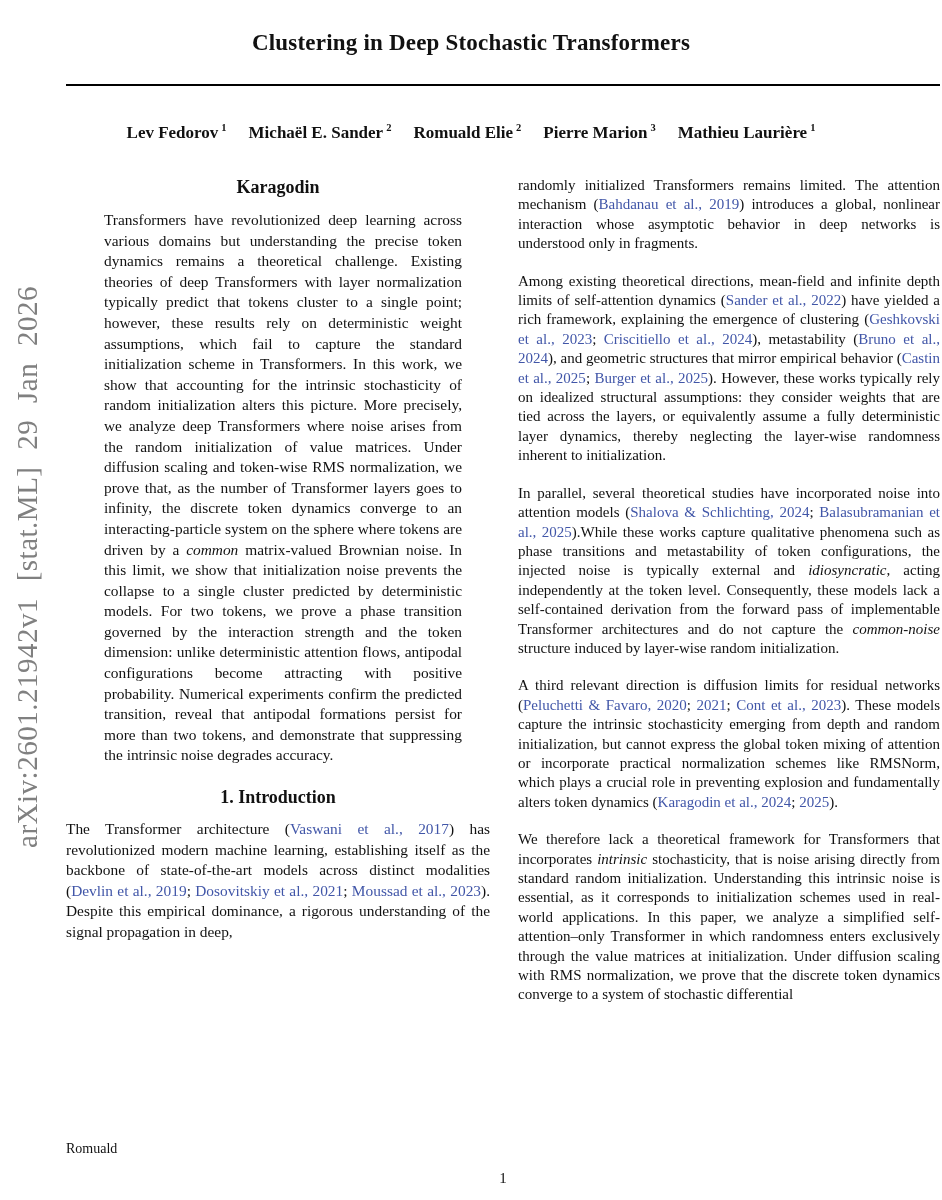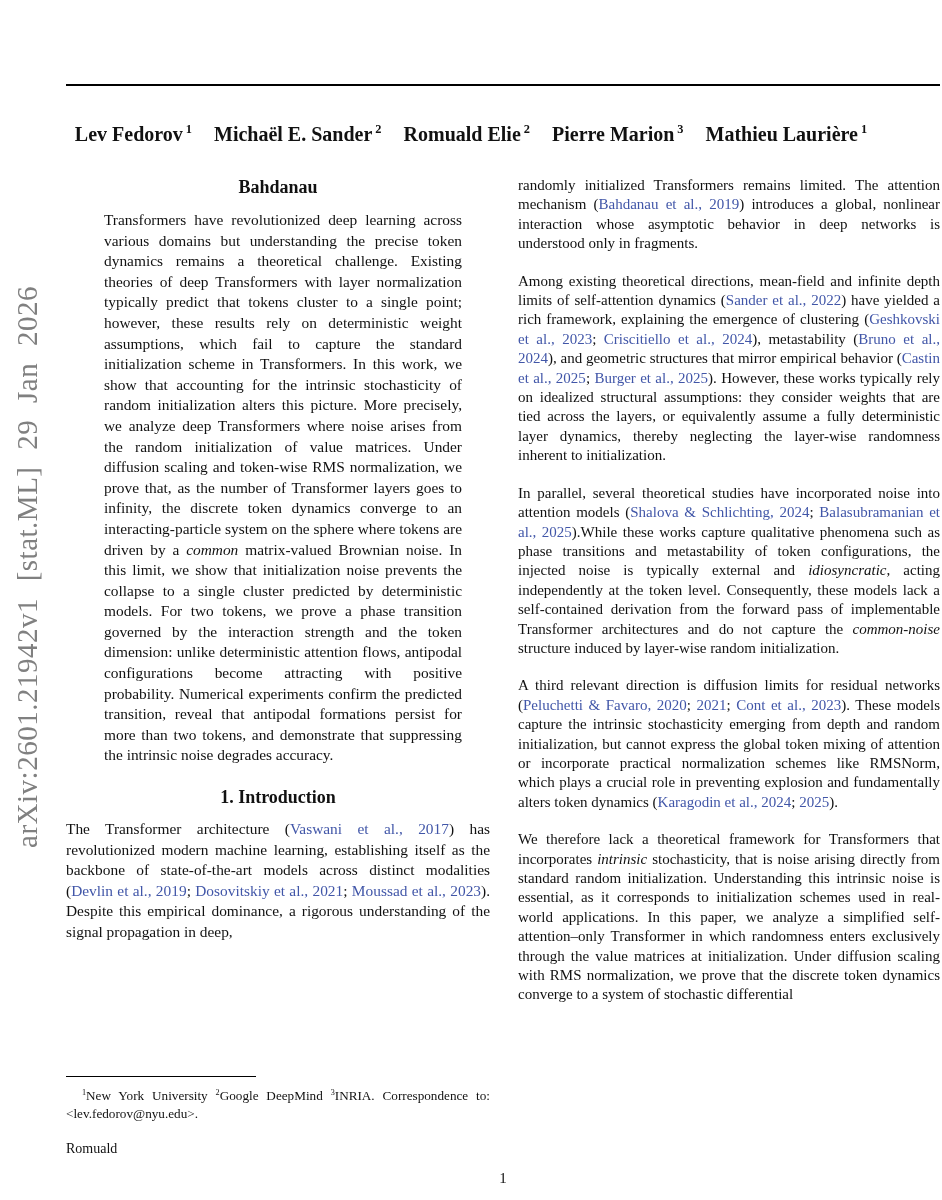--- a/index.html
+++ b/index.html
@@ -21,21 +21,21 @@
   }
   .paper-title{
     position:absolute;top:30px;left:0;width:100%;
     text-align:center;font-size:23px;font-weight:bold;letter-spacing:.2px;
   }
   .title-rule{
     position:absolute;top:84px;left:66px;width:874px;height:2px;background:#000;
   }
   .authors-line{
     position:absolute;top:122px;left:0;width:100%;
-    text-align:center;font-size:20px;font-weight:bold;
+    text-align:center;font-size:17px;font-weight:bold;
   }
   .author{margin:0 11px;white-space:nowrap}
   .author sup{font-size:62%;font-weight:bold;margin-left:3px}
   .col{position:absolute;top:176px;text-align:justify}
   .col-left{left:66px;width:424px;font-size:15.4px;line-height:20.6px}
   .col-right{left:518px;width:422px;font-size:15px;line-height:19.4px}
   .abstract-heading{
     text-align:center;font-weight:bold;font-size:18px;line-height:22px;margin-bottom:12px;
   }
   .abstract-body{margin-left:38px;margin-right:28px}
@@ -60,42 +60,39 @@
     position:absolute;left:66px;top:1170px;width:874px;text-align:center;font-size:15px;
   }
 </style>
 </head>
 <body>
 
 <div class="page">
 
   <div class="arxiv-banner">arXiv:2601.21942v1 [stat.ML] 29 Jan 2026</div>
 
+  <h1 class="paper-title">Clustering in Deep Stochastic Transformers</h1>
 
   <div class="title-rule"></div>
 
   <div class="authors-line"><span class="author">Lev Fedorov<sup>1</sup></span><span class="author">Michaël E. Sander<sup>2</sup></span><span class="author">Romuald Elie<sup>2</sup></span><span class="author">Pierre Marion<sup>3</sup></span><span class="author">Mathieu Laurière<sup>1</sup></span></div>
 
   <div class="col col-left">
-    <div class="abstract-heading">Bahdanau</div>
+    <div class="abstract-heading">Karagodin</div>
     <p class="abstract-body">Transformers have revolutionized deep learning across various domains but understanding the precise token dynamics remains a theoretical challenge. Existing theories of deep Transformers with layer normalization typically predict that tokens cluster to a single point; however, these results rely on deterministic weight assumptions, which fail to capture the standard initialization scheme in Transformers. In this work, we show that accounting for the intrinsic stochasticity of random initialization alters this picture. More precisely, we analyze deep Transformers where noise arises from the random initialization of value matrices. Under diffusion scaling and token-wise RMS normalization, we prove that, as the number of Transformer layers goes to infinity, the discrete token dynamics converge to an interacting-particle system on the sphere where tokens are driven by a <em>common</em> matrix-valued Brownian noise. In this limit, we show that initialization noise prevents the collapse to a single cluster predicted by deterministic models. For two tokens, we prove a phase transition governed by the interaction strength and the token dimension: unlike deterministic attention flows, antipodal configurations become attracting with positive probability. Numerical experiments confirm the predicted transition, reveal that antipodal formations persist for more than two tokens, and demonstrate that suppressing the intrinsic noise degrades accuracy.</p>
     <div class="section-heading">1. Introduction</div>
     <p>The Transformer architecture (<span class="cite">Vaswani et al., 2017</span>) has revolutionized modern machine learning, establishing itself as the backbone of state-of-the-art models across distinct modalities (<span class="cite">Devlin et al., 2019</span>; <span class="cite">Dosovitskiy et al., 2021</span>; <span class="cite">Moussad et al., 2023</span>). Despite this empirical dominance, a rigorous understanding of the signal propagation in deep,</p>
   </div>
 
   <div class="col col-right">
     <p>randomly initialized Transformers remains limited. The attention mechanism (<span class="cite">Bahdanau et al., 2019</span>) introduces a global, nonlinear interaction whose asymptotic behavior in deep networks is understood only in fragments.</p>
     <p>Among existing theoretical directions, mean-field and infinite depth limits of self-attention dynamics (<span class="cite">Sander et al., 2022</span>) have yielded a rich framework, explaining the emergence of clustering (<span class="cite">Geshkovski et al., 2023</span>; <span class="cite">Criscitiello et al., 2024</span>), metastability (<span class="cite">Bruno et al., 2024</span>), and geometric structures that mirror empirical behavior (<span class="cite">Castin et al., 2025</span>; <span class="cite">Burger et al., 2025</span>). However, these works typically rely on idealized structural assumptions: they consider weights that are tied across the layers, or equivalently assume a fully deterministic layer dynamics, thereby neglecting the layer-wise randomness inherent to initialization.</p>
     <p>In parallel, several theoretical studies have incorporated noise into attention models (<span class="cite">Shalova &amp; Schlichting, 2024</span>; <span class="cite">Balasubramanian et al., 2025</span>).While these works capture qualitative phenomena such as phase transitions and metastability of token configurations, the injected noise is typically external and <em>idiosyncratic</em>, acting independently at the token level. Consequently, these models lack a self-contained derivation from the forward pass of implementable Transformer architectures and do not capture the <em>common-noise</em> structure induced by layer-wise random initialization.</p>
     <p>A third relevant direction is diffusion limits for residual networks (<span class="cite">Peluchetti &amp; Favaro, 2020</span>; <span class="cite">2021</span>; <span class="cite">Cont et al., 2023</span>). These models capture the intrinsic stochasticity emerging from depth and random initialization, but cannot express the global token mixing of attention or incorporate practical normalization schemes like RMSNorm, which plays a crucial role in preventing explosion and fundamentally alters token dynamics (<span class="cite">Karagodin et al., 2024</span>; <span class="cite">2025</span>).</p>
     <p>We therefore lack a theoretical framework for Transformers that incorporates <em>intrinsic</em> stochasticity, that is noise arising directly from standard random initialization. Understanding this intrinsic noise is essential, as it corresponds to initialization schemes used in real-world applications. In this paper, we analyze a simplified self-attention–only Transformer in which randomness enters exclusively through the value matrices at initialization. Under diffusion scaling with RMS normalization, we prove that the discrete token dynamics converge to a system of stochastic differential</p>
   </div>
 
-  <div class="footnote-block">
-    <div class="footnote-rule"></div>
-    <div class="footnote-text"><sup>1</sup>New York University <sup>2</sup>Google DeepMind <sup>3</sup>INRIA. Correspondence to: &lt;lev.fedorov@nyu.edu&gt;.</div>
-  </div>
 
   <div class="preprint-label">Romuald</div>
 
   <div class="page-number">1</div>
 
 </div>
 
 </body></html>

